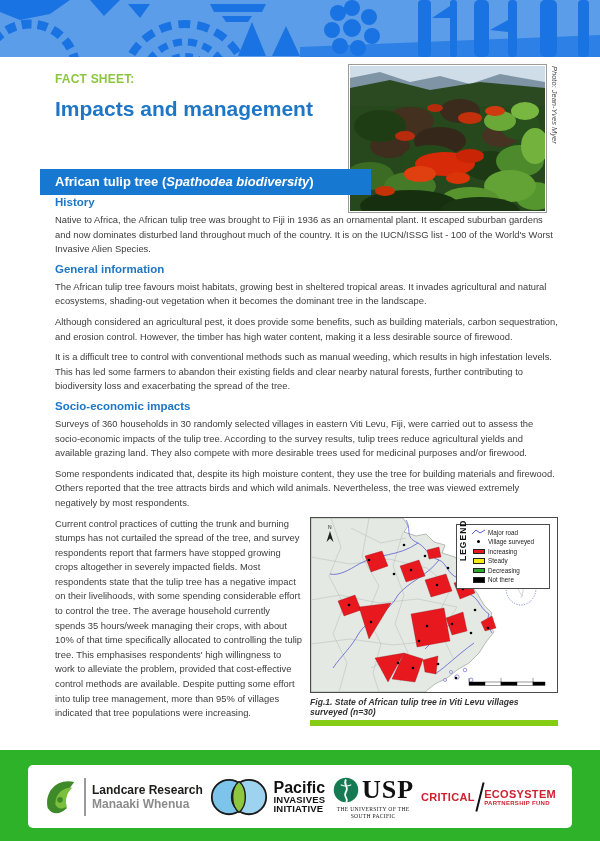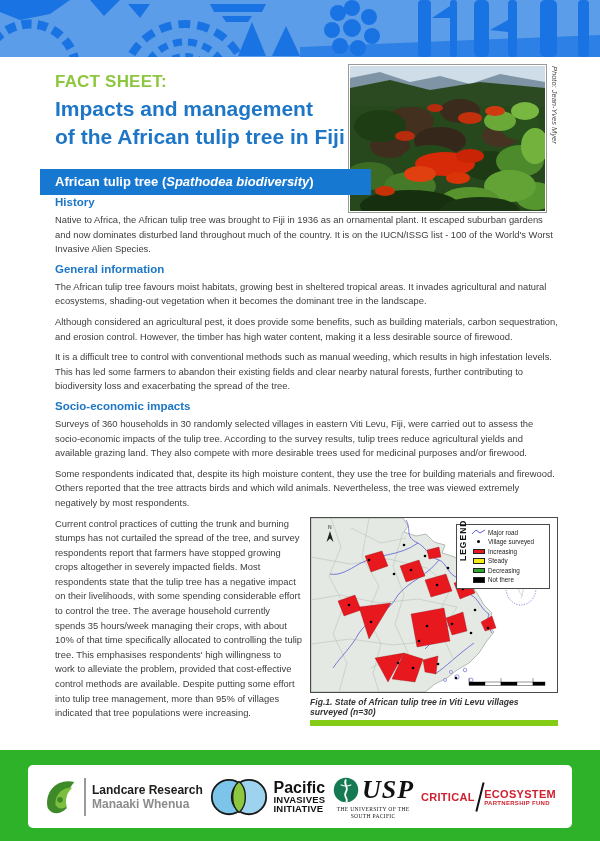--- a/index.html
+++ b/index.html
@@ -5,21 +5,21 @@
   * { margin:0; padding:0; box-sizing:border-box; }
   html,body { background:#888; }
   .page {
     position:relative; width:600px; height:841px; margin:0 auto;
     background:#ffffff; overflow:hidden;
     font-family:"Liberation Sans", sans-serif; color:#3d3d3d;
   }
   
   .banner { position:absolute; left:0; top:0; width:600px; height:57px; }
   
-  .kicker { position:absolute; left:55px; top:72px; font-size:17px; font-weight:bold; letter-spacing:.2px; }
+  .kicker { position:absolute; left:55px; top:72px; font-size:12px; font-weight:bold; letter-spacing:.2px; }
   .title  { position:absolute; left:55px; top:95px; font-size:21px; font-weight:bold; line-height:28px; }
   .photo-fig { position:absolute; left:348px; top:64px; width:199px; height:149px;
                border:1px solid #9a9a9a; background:#fff; padding:1px; }
   .photo-fig svg { display:block; width:195px; height:145px; }
   .photo-credit { position:absolute; left:550px; top:66px; height:160px;
                   writing-mode:vertical-rl; font-size:7.5px; font-style:italic; color:#4a4a4a; }
   .species-bar { position:absolute; left:40px; top:169px; width:331px; height:26px;
                  color:#fff; font-size:13px; font-weight:bold; line-height:26px; padding-left:15px; }
   .species-bar .sp { font-style:italic; }
   
@@ -50,21 +50,21 @@
   .logo-tray { position:absolute; left:28px; top:15px; width:544px; height:63px; background:#fff;
                border-radius:5px; display:flex; align-items:center; justify-content:space-between; padding:0 16px; }
   .logo { display:flex; align-items:center; gap:6px; }
   .lc-divider { width:2px; height:38px; background:#9a9a9a; }
   .lc-l1 { font-size:12px; font-weight:bold; color:#1d1d1b; }
   .lc-l2 { font-size:12px; font-weight:bold; color:#8c8c8c; }
   .pii-l1 { font-size:16px; font-weight:bold; color:#111; line-height:15px; }
   .pii-l2, .pii-l3 { font-size:9.5px; font-weight:bold; color:#111; line-height:9.5px; letter-spacing:.2px; }
   .usp { display:flex; flex-direction:column; align-items:center; }
   .usp-top { display:flex; align-items:center; gap:2px; }
-  .usp-acronym { font-family:"Liberation Serif", serif; font-size:26px; font-weight:bold; color:#111; letter-spacing:1px; line-height:26px;font-style:italic; }
+  .usp-acronym { font-family:"Liberation Serif", serif; font-size:26px; font-weight:bold; color:#111; letter-spacing:1px; line-height:26px; }
   .usp-small { font-family:"Liberation Serif", serif; font-size:5.6px; color:#222; letter-spacing:.3px; line-height:6.5px; text-align:center; }
   .cepf { display:flex; align-items:center; gap:4px; }
   .cepf-w1 { font-size:11px; font-weight:bold; letter-spacing:.3px; }
   .cepf-slash { width:1.5px; height:30px; background:#111; transform:rotate(14deg); }
   .cepf-col { display:flex; flex-direction:column; }
   .cepf-w2 { font-size:11px; font-weight:bold; letter-spacing:.3px; }
   .cepf-w3 { font-size:6px; font-weight:bold; letter-spacing:.3px; }
 </style>
 </head>
 <body>
@@ -103,21 +103,20 @@
         <circle cx="30" cy="70" r="46" fill="none" stroke="#1a73e2" stroke-width="9" stroke-dasharray="10 6"></circle>
         <polygon points="90,0 120,0 104,16"></polygon>
         <polygon points="128,4 150,4 140,18"></polygon>
       </g>
     </svg>
   </div>
 
   <div class="kicker" style="color: rgb(141, 198, 63);">FACT SHEET:</div>
   <div class="title" style="color: rgb(29, 118, 198);">
     <div>Impacts and management</div>
-    <div>of the African tulip tree in Fiji</div>
   </div>
 
   <div class="photo-fig">
     <svg viewBox="0 0 195 145" preserveAspectRatio="none">
       <rect x="0" y="0" width="195" height="145" fill="#26481c"></rect>
       <rect x="0" y="0" width="195" height="26" fill="#cfdde9"></rect>
       <polygon points="0,26 0,12 30,6 60,16 90,10 120,18 150,8 195,16 195,26" fill="#7f95a6"></polygon>
       <polygon points="0,40 0,22 40,14 80,24 130,16 195,22 195,40" fill="#2c4a22"></polygon>
       <ellipse cx="60" cy="55" rx="24" ry="14" fill="#43301f"></ellipse>
       <ellipse cx="110" cy="45" rx="20" ry="12" fill="#3a2b1c"></ellipse>

